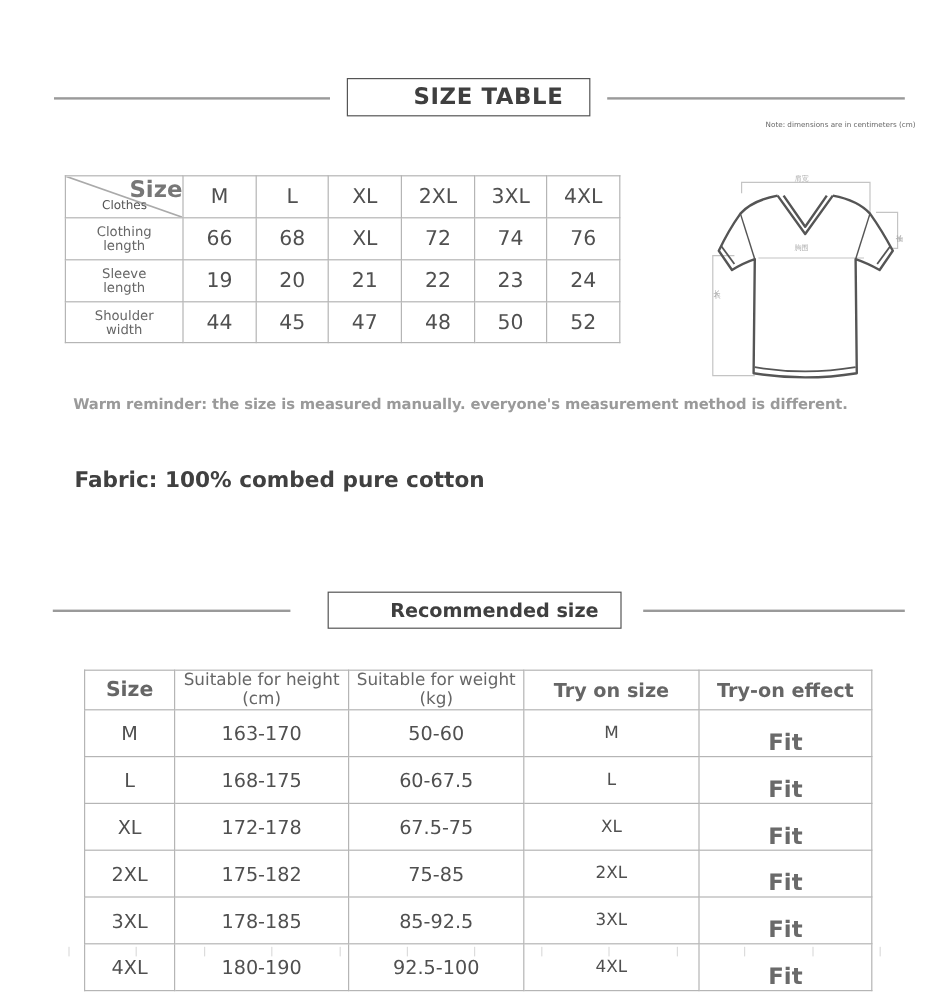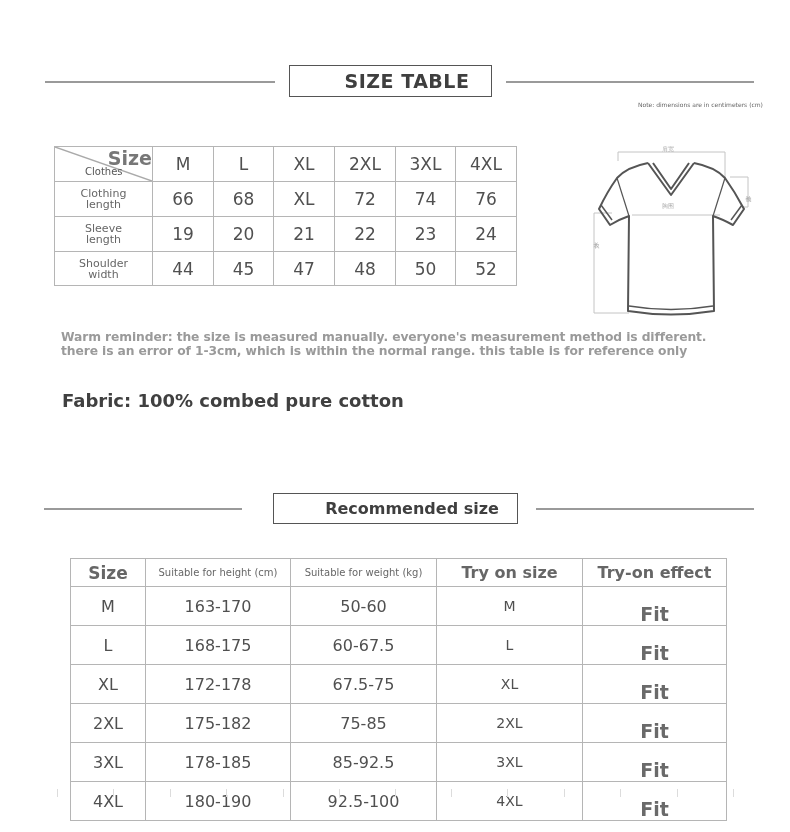--- a/index.html
+++ b/index.html
@@ -24,21 +24,21 @@
   .corner-size { position: absolute; right: 0px; top: 0px; font-size: 19px; font-weight: bold; color: #777; }
   .corner-clothes { position: absolute; left: 2px; bottom: 4px; font-size: 10px; color: #555; margin-left: 28px; }
   .corner-diag { position: absolute; left: 0; top: 0; width: 100%; height: 100%; }
 
   .reminder { position: absolute; left: 61px; top: 330px; font-size: 12.3px; line-height: 14px; color: #9a9a9a; font-weight: bold; letter-spacing: -0.1px; }
   .fabric { position: absolute; left: 62px; top: 390px; font-size: 18px; font-weight: bold; color: #404040; }
 
   .shirt { position: absolute; left: 582px; top: 137px; }
 
   #rec-table td.hdr-big { font-size: 17px; font-weight: bold; color: #666; }
-  #rec-table td.hdr-small { font-size: 10px; color: #666; }
+  #rec-table td.hdr-small { font-size: 14px; color: #666; }
   #rec-table td.val { font-size: 16px; color: #505050; }
   #rec-table td.try { font-size: 14px; color: #505050; }
   #rec-table td.fit { font-size: 19px; font-weight: bold; color: #6a6a6a; padding-top: 16px; }
 
   .ticks { position: absolute; left: 0; top: 789px; width: 790px; height: 10px; }
   .tick { position: absolute; top: 0; width: 1px; height: 8px; background: #dcdcdc; }
 </style>
 </head>
 <body>
 
@@ -125,21 +125,20 @@
     <path d="M19,68 L30,83" stroke-width="1.5"></path>
     <path d="M160,68 L149,83" stroke-width="1.5"></path>
     <path d="M35,41 L47,79" stroke-width="1.2"></path>
     <path d="M143,41 L131,79" stroke-width="1.2"></path>
     <path d="M47,169 Q89,176 131,169" stroke-width="1.5"></path>
   </g>
 </svg>
 
 <div class="reminder">
   <div>Warm reminder: the size is measured manually. everyone's measurement method is different.</div>
-  <div>there is an error of 1-3cm, which is within the normal range. this table is for reference only</div>
 </div>
 <div class="fabric">Fabric: 100% combed pure cotton</div>
 
 <div class="hline" style="left:44px; top:508px; width:198px;"></div>
 <div class="title-box" style="left:273px; top:493px; width:245px; height:31px; font-size:16px; font-weight:bold; letter-spacing:0;">Recommended size</div>
 <div class="hline" style="left:536px; top:508px; width:218px;"></div>
 
 <table id="rec-table" style="left:70px; top:558px; width:656px;">
   <colgroup>
     <col style="width:75px">

